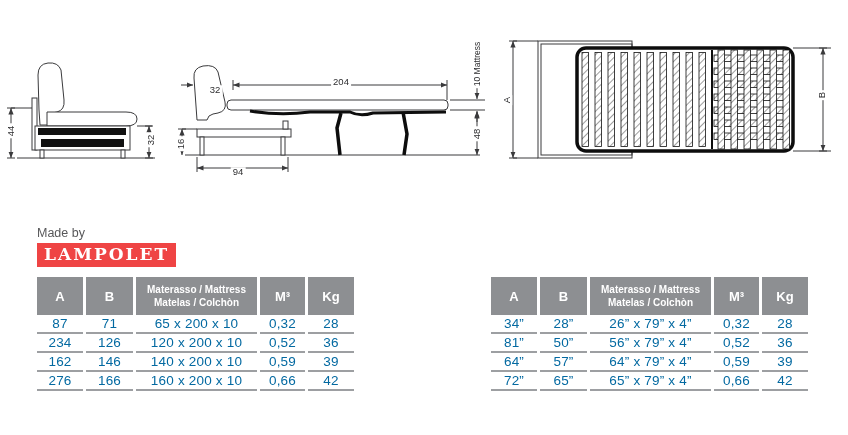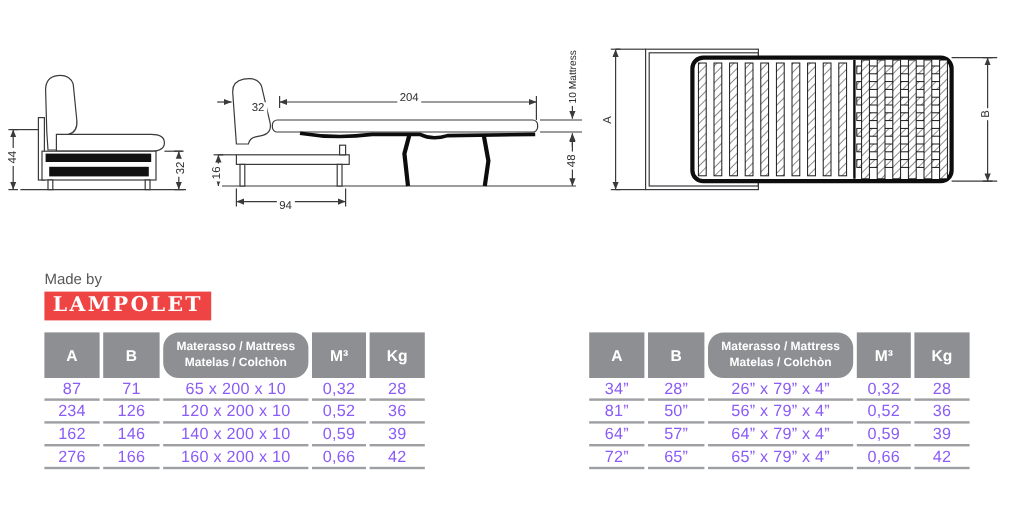--- a/index.html
+++ b/index.html
@@ -16,24 +16,24 @@
   .brand{display:inline-block;background:#ef4444;color:#fff;
          font-family:"DejaVu Serif",serif;font-weight:bold;font-size:17px;
          letter-spacing:2px;padding:1px 7px 3px 7px;}
   
   .spec-table{position:absolute;top:277px;width:321px;}
   .t-metric{left:37px;}
   .t-imperial{left:491px;}
   .t-head{display:flex;gap:3px;height:38px;}
   .t-head .c{background:#8d8f92;color:#fff;display:flex;align-items:center;
              justify-content:center;text-align:center;font-weight:bold;font-size:13px;}
-  .t-head .c.two-line{flex-direction:column;font-size:10px;line-height:1.3;border-radius:13px;}
+  .t-head .c.two-line{flex-direction:column;font-size:10px;line-height:1.3;}
   .t-row{display:flex;gap:3px;height:19px;}
   .t-row .c{border-bottom:2px solid #9d9fa2;display:flex;align-items:center;
-            justify-content:center;font-size:13.5px;color:#8b5cf6;letter-spacing:.2px;text-align:center;}
+            justify-content:center;font-size:13.5px;color:#0369a1;letter-spacing:.2px;text-align:center;}
   .c1{width:46px;}.c2{width:47px;}.c3{width:121px;}.c4{width:45px;}.c5{width:46px;}
 </style>
 </head>
 <body>
 
 <div class="sheet">
 
   <svg class="drawings-svg" width="848" height="220" viewBox="0 0 848 220">
     <defs>
       <pattern id="hx" patternUnits="userSpaceOnUse" width="5" height="5" patternTransform="rotate(45)">

